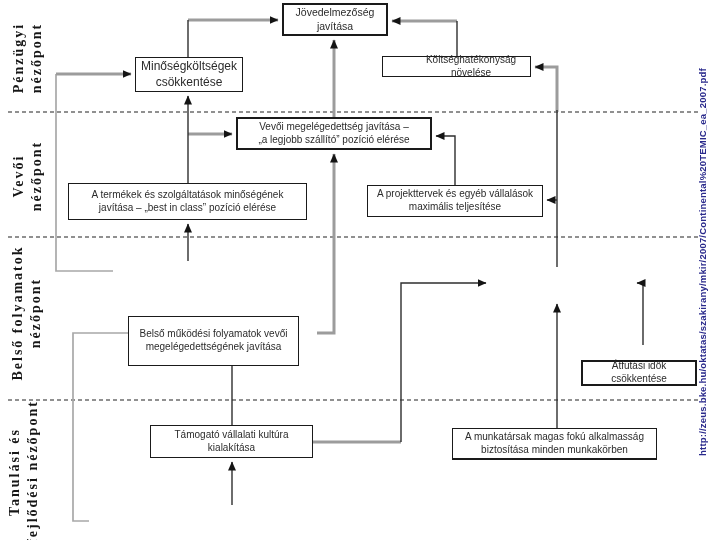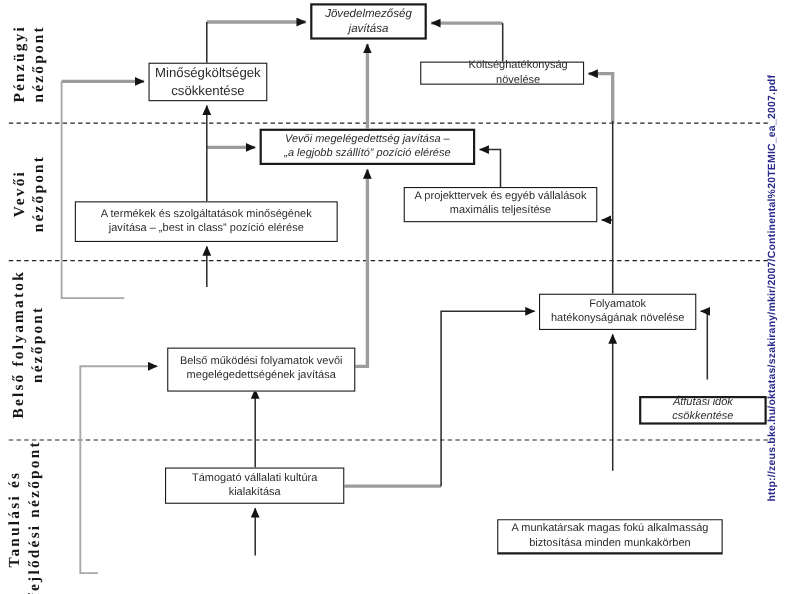--- a/index.html
+++ b/index.html
@@ -8,22 +8,22 @@
     font-family:"Liberation Sans",sans-serif;color:#111;
   }
   svg.wires{position:absolute;left:0;top:0;z-index:1;}
   .node{
     position:absolute;z-index:2;box-sizing:border-box;
     background:#fff;border:1.3px solid #1a1a1a;
     display:flex;align-items:center;justify-content:center;
     text-align:center;font-size:10px;line-height:1.28;
     white-space:pre-line;padding:1px 3px;color:#2b2b2b;
   }
-  .node.bold{border-width:2.6px;font-style:italic;}
-  .node.bbot{border-bottom-width:2.4px;margin-top:44px;}
+  .node.bold{border-width:2.6px;}
+  .node.bbot{border-bottom-width:2.4px;}
   .persp{
     position:absolute;z-index:2;transform:translate(-50%,-50%) rotate(-90deg);
     font-family:"Liberation Serif",serif;font-weight:bold;font-size:14px;
     letter-spacing:2px;text-align:center;line-height:1.25;white-space:pre-line;color:#161616;
   }
   .srcurl{
     position:absolute;z-index:2;transform:translate(-50%,-50%) rotate(-90deg);
     font-size:9.5px;font-weight:bold;letter-spacing:0.2px;white-space:nowrap;
     color:#2a2a8c;text-align:center;
   }
@@ -89,25 +89,23 @@
 
   <div class="node bold" style="left:282px;top:3px;width:106px;height:33px;font-size:10.5px;">Jövedelmezőség
 javítása</div>
   <div class="node" style="left:135px;top:57px;width:108px;height:35px;font-size:12px;">Minőségköltségek
 csökkentése</div>
   <div class="node" style="left:382px;top:56px;width:149px;height:21px;padding-left:32px;">Költséghatékonyság növelése</div>
   <div class="node bold" style="left:236px;top:117px;width:196px;height:33px;">Vevői megelégedettség javítása –
 „a legjobb szállító” pozíció elérése</div>
   <div class="node" style="left:68px;top:183px;width:239px;height:37px;">A termékek és szolgáltatások minőségének
 javítása – „best in class” pozíció elérése</div>
-  <div class="node" style="left:367px;top:170px;width:176px;height:32px;">A projekttervek és egyéb vállalások
+  <div class="node" style="left:367px;top:185px;width:176px;height:32px;">A projekttervek és egyéb vállalások
 maximális teljesítése</div>
-  <div class="node" style="left:490px;top:267px;width:143px;height:33px;">Folyamatok
-hatékonyságának növelése</div>
-  <div class="node" style="left:152px;top:316px;width:171px;height:40px;">Belső működési folyamatok vevői
+  <div class="node" style="left:128px;top:316px;width:171px;height:50px;">Belső működési folyamatok vevői
 megelégedettségének javítása</div>
   <div class="node bold" style="left:581px;top:360px;width:116px;height:26px;">Átfutási idők
 csökkentése</div>
   <div class="node" style="left:150px;top:425px;width:163px;height:33px;">Támogató vállalati kultúra
 kialakítása</div>
   <div class="node bbot" style="left:452px;top:428px;width:205px;height:32px;">A munkatársak magas fokú alkalmasság
 biztosítása minden munkakörben</div>
 
   <div class="srcurl" style="left:702px;top:262px;">http://zeus.bke.hu/oktatas/szakirany/mkir/2007/Continental%20TEMIC_ea_2007.pdf</div>
 

